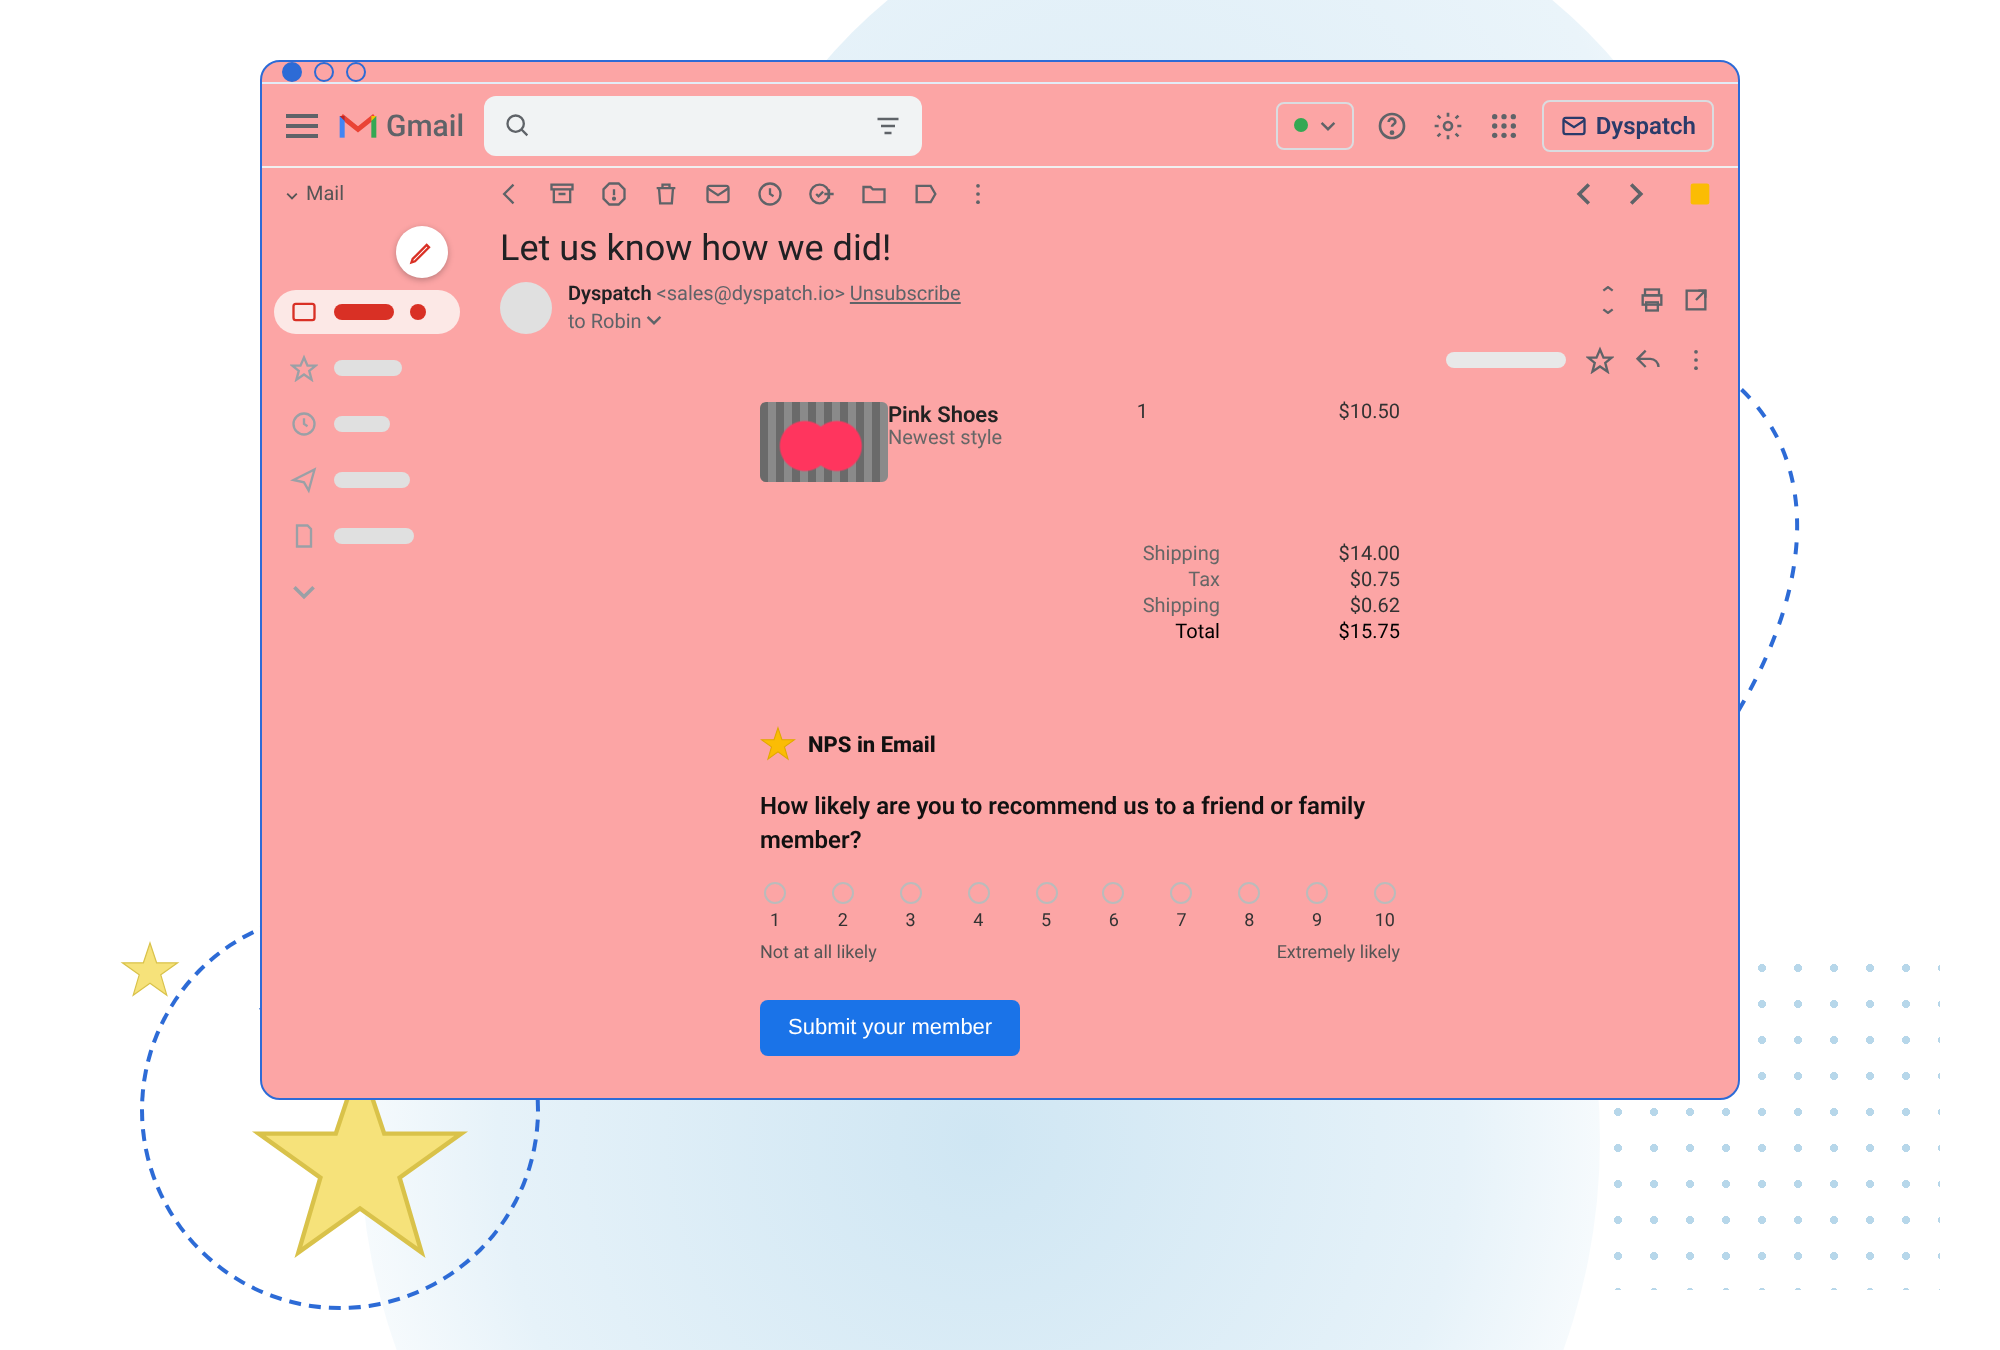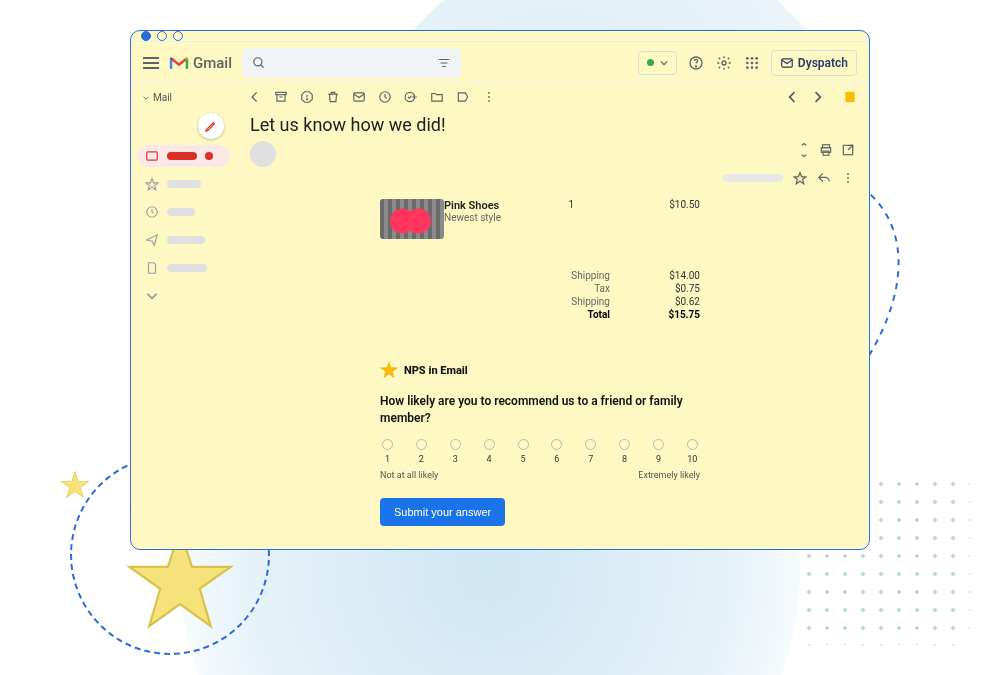--- a/index.html
+++ b/index.html
@@ -63,21 +63,21 @@
   .star {
     position: absolute;
     z-index: 2;
   }
 
   
   .browser {
     position: absolute;
     left: 130px; top: 30px;
     width: 740px; height: 520px;
-    background: #fef9c3;
+    background: #fca5a5;
     border: 1.5px solid #2d6bd6;
     border-radius: 10px;
     z-index: 3;
     display: flex;
     flex-direction: column;
     overflow: hidden;
   }
   .titlebar {
     height: 26px;
     display: flex;
@@ -182,21 +182,21 @@
   .prod-info { flex:0 0 100px; }
   .prod-name { font-weight:600; font-size:11px; }
   .prod-desc { color:#666; font-size:10px; }
   .prod-qty { width:30px; text-align:right; font-size:10px; color:#333; }
   .prod-price { flex:1; text-align:right; font-size:10px; color:#333; }
 
   .totals { margin-top:30px; font-size:10px; }
   .total-row { display:flex; padding:1px 0; }
   .total-label { flex:1; text-align:right; padding-right:30px; color:#666; }
   .total-val { width:60px; text-align:right; color:#333; }
-  .total-row.bold .total-label, .total-row.bold .total-val { font-weight:700; color:#000; }
+  .total-row.bold .total-label, .total-row.bold .total-val { font-weight:400; color:#000; }
 
   .nps { margin-top:40px; }
   .nps-title { display:flex; align-items:center; gap:6px; font-weight:800; font-size:11px; color:#111; margin-bottom:14px;}
   .nps-q { font-weight:600; font-size:12px; color:#111; margin-bottom:12px; line-height:1.4; }
   .nps-scale { display:flex; justify-content:space-between; padding:0 2px; }
   .nps-opt { display:flex; flex-direction:column; align-items:center; gap:4px; font-size:9px; color:#333; }
   .radio { width:11px; height:11px; border:1px solid #bbb; border-radius:50%; cursor:pointer; }
   .nps-labels { display:flex; justify-content:space-between; font-size:9px; color:#555; margin-top:6px;gap:20px; }
   .submit-btn {
     margin-top:18px; background:#1a73e8; color:#fff;
@@ -468,20 +468,31 @@
               </svg>
             </div>
         </div>
 
         <div class="subject">Let us know how we did!</div>
 
         <div style="display:flex; padding-right:14px;">
           <div style="flex:1;">
             <div class="sender-row">
               <div class="avatar"></div>
+              <div class="sender-info">
+                <span class="sender-name">Dyspatch</span>
+                <span>&lt;sales@dyspatch.io&gt;</span>
+                <span class="unsub">Unsubscribe</span>
+                <div>
+                  <span>to Robin</span>
+                  <svg width="8" height="8" viewBox="0 0 10 10" style="display:inline">
+                      <path d="M1 3 L5 7 L9 3" fill="none" stroke="#5f6368" stroke-width="1.5"></path>
+                    </svg>
+                </div>
+              </div>
             </div>
           </div>
           <div style="display:flex; align-items:flex-start; gap:8px; padding-top:2px;">
             <div class="tb-icon">
                 <svg width="14" height="14" viewBox="0 0 24 24" fill="none" stroke="#5f6368" stroke-width="2">
                   <path d="M8 4l4-3 4 3M8 20l4 3 4-3"></path>
                 </svg>
               </div>
             <div class="tb-icon">
                 <svg width="14" height="14" viewBox="0 0 24 24" fill="none" stroke="#5f6368" stroke-width="2">
@@ -601,21 +612,21 @@
                   </div>
                 <div class="nps-opt">
                     <div class="radio"></div>
                     <span>10</span>
                   </div>
               </div>
               <div class="nps-labels">
                 <span>Not at all likely</span>
                 <span>Extremely likely</span>
               </div>
-              <button class="submit-btn">Submit your answer</button>
+              <button class="submit-btn">Submit your member</button>
             </div>
 
           </div>
         </div>
       </div>
     </div>
 
   </div>
 </div>
 

